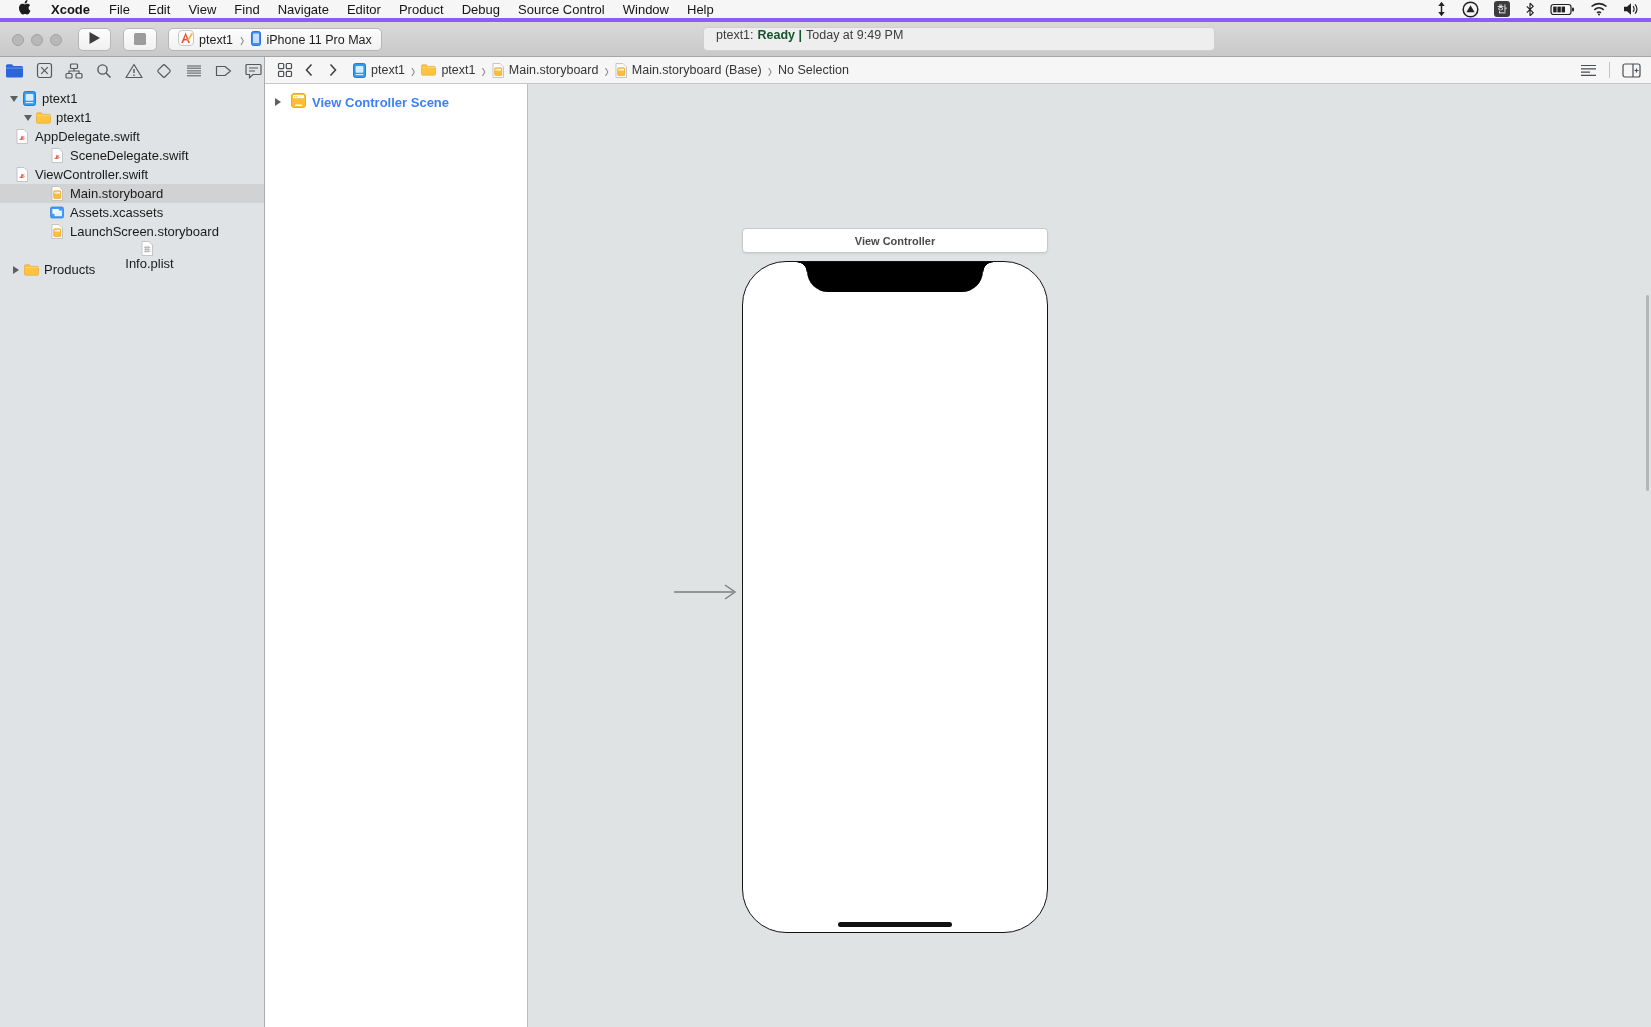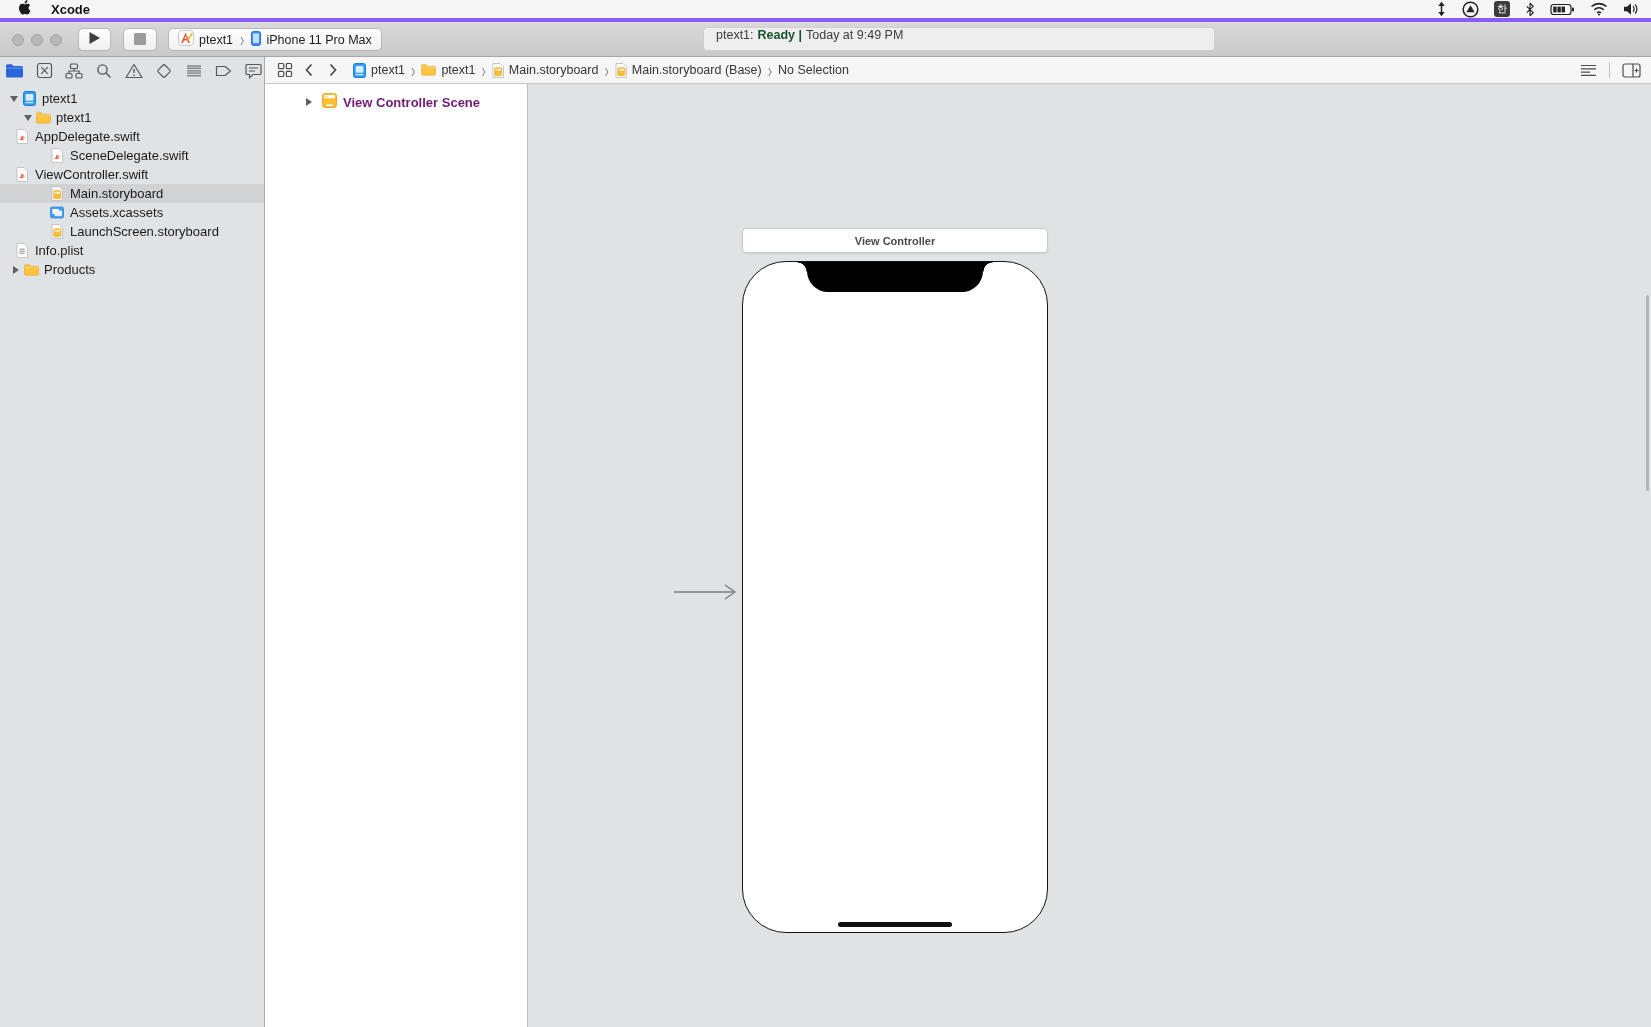--- a/index.html
+++ b/index.html
@@ -60,21 +60,21 @@
     display:flex; align-items:center; font-size:12.5px; color:#353535; padding:0 8px; }
   .jb-icon { display:flex; align-items:center; justify-content:center; width:24px; height:22px; }
   .crumbs { display:flex; align-items:center; margin-left:8px; gap:4px; }
   .crumb { display:flex; align-items:center; gap:5px; white-space:nowrap; }
   .jb-right { margin-left:auto; display:flex; align-items:center; gap:9px; }
   .jb-divider { width:1px; height:16px; background:#c3c3c3; }
 
   .editor-body { flex:1; display:flex; }
   .outline-panel { width:263px; background:#ffffff; border-right:1px solid #bdbdbd; }
   .outline-row { height:22px; display:flex; align-items:center; padding-left:6px; gap:6px;
-    margin-top:7px; font-size:13px; font-weight:bold; color:#701a75;margin-left:31px; }
+    margin-top:7px; font-size:13px; font-weight:bold; color:#3b82f6; }
 
   .canvas { flex:1; position:relative; background:#e0e3e4; overflow:hidden; }
   .scene-header { position:absolute; left:214px; top:144px; width:306px; height:25px;
     background:#ffffff; border:1px solid #c9c9c9; border-radius:4px;
     display:flex; align-items:center; justify-content:center;
     font-size:11px; font-weight:bold; color:#4a4a4a; box-shadow:0 1px 2px rgba(0,0,0,.08); }
   .phone { position:absolute; left:214px; top:177px; width:306px; height:672px;
     background:#ffffff; border:1.5px solid #141414; border-radius:44px; }
   .notch { position:absolute; top:0; left:50%; transform:translateX(-50%);
     width:176px; height:30px; background:#000; border-radius:0 0 21px 21px; }
@@ -91,20 +91,33 @@
 </head>
 <body>
 
 <div class="menu-bar">
   <span class="menu-apple">
       <span id="apple-logo"><svg width="13" height="15" viewBox="0 0 14 16">
           <path fill="#1b1b1d" d="M11.4 8.5c0-2 1.6-2.9 1.7-3-.9-1.3-2.3-1.5-2.8-1.5-1.2-.1-2.3.7-2.9.7-.6 0-1.5-.7-2.5-.7-1.3 0-2.5.7-3.2 1.9C.3 8.2 1.3 11.6 2.6 13.5c.7 1 1.4 2 2.4 2 1 0 1.3-.6 2.5-.6s1.5.6 2.5.6 1.7-.9 2.3-1.9c.7-1.1 1-2.1 1-2.2 0 0-2-.8-1.9-2.9zM9.4 2.6c.5-.7.9-1.6.8-2.6-.8 0-1.7.5-2.3 1.2-.5.6-.9 1.5-.8 2.4.9.1 1.8-.4 2.3-1z"></path>
         </svg></span>
     </span>
   <span class="menu-app">Xcode</span>
+  <span id="menu-items" style="display:flex;">
+      <span class="menu-item">File</span>
+      <span class="menu-item">Edit</span>
+      <span class="menu-item">View</span>
+      <span class="menu-item">Find</span>
+      <span class="menu-item">Navigate</span>
+      <span class="menu-item">Editor</span>
+      <span class="menu-item">Product</span>
+      <span class="menu-item">Debug</span>
+      <span class="menu-item">Source Control</span>
+      <span class="menu-item">Window</span>
+      <span class="menu-item">Help</span>
+    </span>
   <span class="menu-status" id="menu-status">
       <span class="status-icon">
         <svg width="11" height="16" viewBox="0 0 12 16">
           <path fill="#222" d="M6 0 L9.5 4.8 H2.5 Z M6 16 L2.5 11.2 H9.5 Z M5.2 4 h1.6 v8 h-1.6 z"></path>
         </svg>
       </span>
       <span class="status-icon">
         <svg width="17" height="17" viewBox="0 0 17 17">
           <circle cx="8.5" cy="8.5" r="7.3" fill="none" stroke="#222" stroke-width="1.5"></circle>
           <path d="M8.5 4.3 L12.6 11.2 H4.4 Z" fill="#222"></path>
@@ -323,21 +336,21 @@
             <svg width="12" height="15" viewBox="0 0 12 15">
               <path d="M1 .5 H8 L11.5 4 V14.5 H1 Z" fill="#fff" stroke="#b9b9b9" stroke-width="0.8"></path>
               <rect x="2.7" y="4.8" width="7.1" height="7.8" rx="0.8" fill="#fdbd39" stroke="#e09c1a" stroke-width="0.6"></rect>
               <rect x="3.5" y="5.8" width="5.5" height="1.7" fill="#fff"></rect>
               <circle cx="4.4" cy="6.7" r="0.45" fill="#fdbd39"></circle>
               <circle cx="5.7" cy="6.7" r="0.45" fill="#fdbd39"></circle>
             </svg>
           </span>
           <span class="tree-label">LaunchScreen.storyboard</span>
         </div>
-        <div class="tree-row" style="">
+        <div class="tree-row" style="padding-left: 35px; flex-direction: column;">
           <span class="disc-slot"></span>
           <span class="tree-icon">
             <svg width="12" height="15" viewBox="0 0 12 15">
               <path d="M1 .5 H8 L11.5 4 V14.5 H1 Z" fill="#fff" stroke="#b9b9b9" stroke-width="0.8"></path>
               <g stroke="#9aa0a6" stroke-width="0.7" fill="none">
                 <path d="M3 6.3 H9.5 M3 8.3 H9.5 M3 10.3 H9.5 M4.9 5 V11.6 M7.1 5 V11.6"></path>
               </g>
             </svg>
           </span>
           <span class="tree-label">Info.plist</span>

